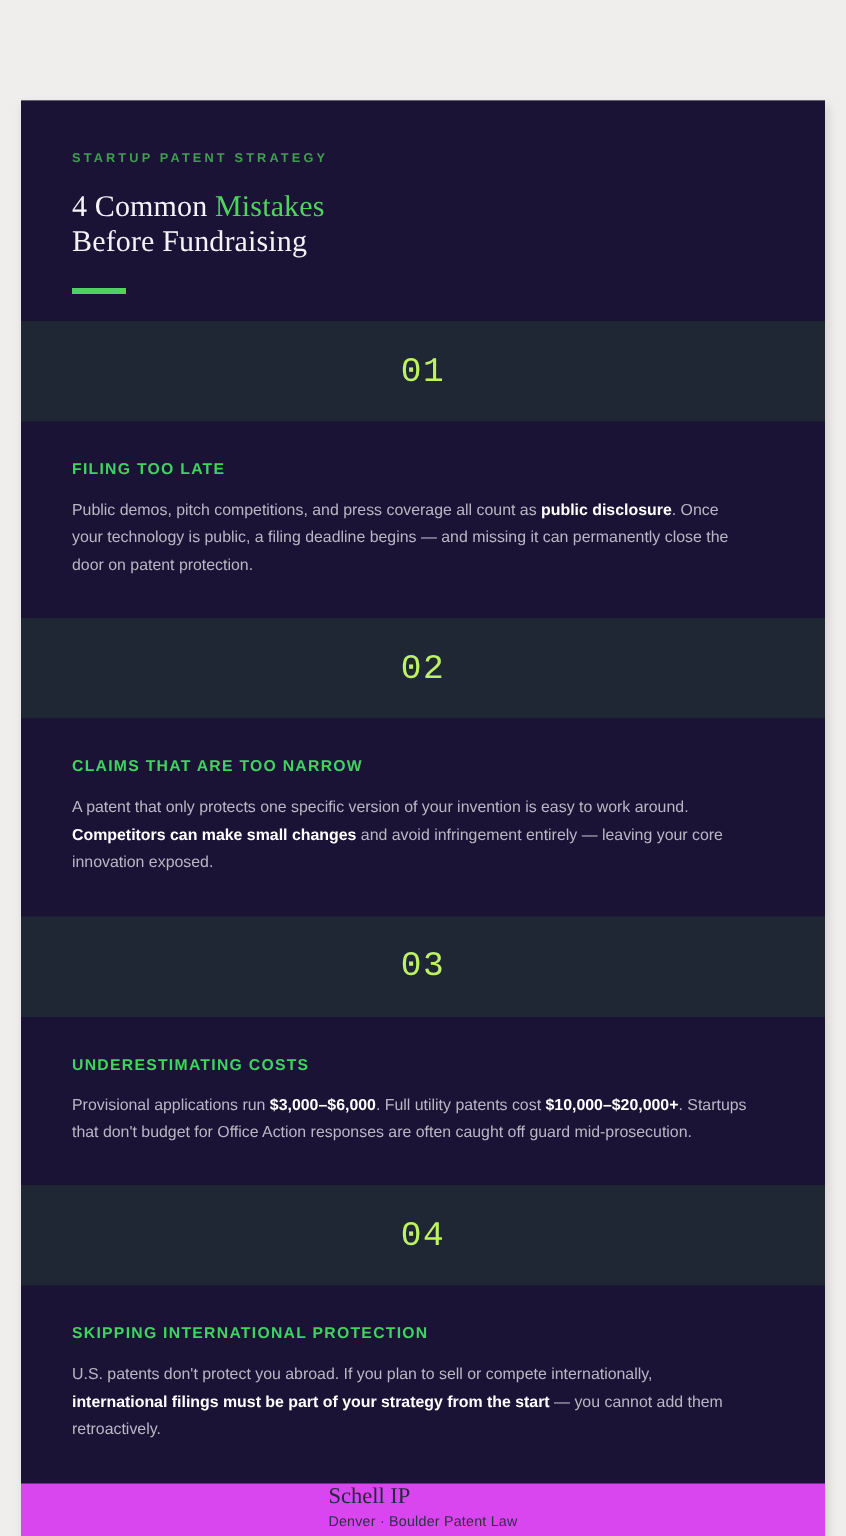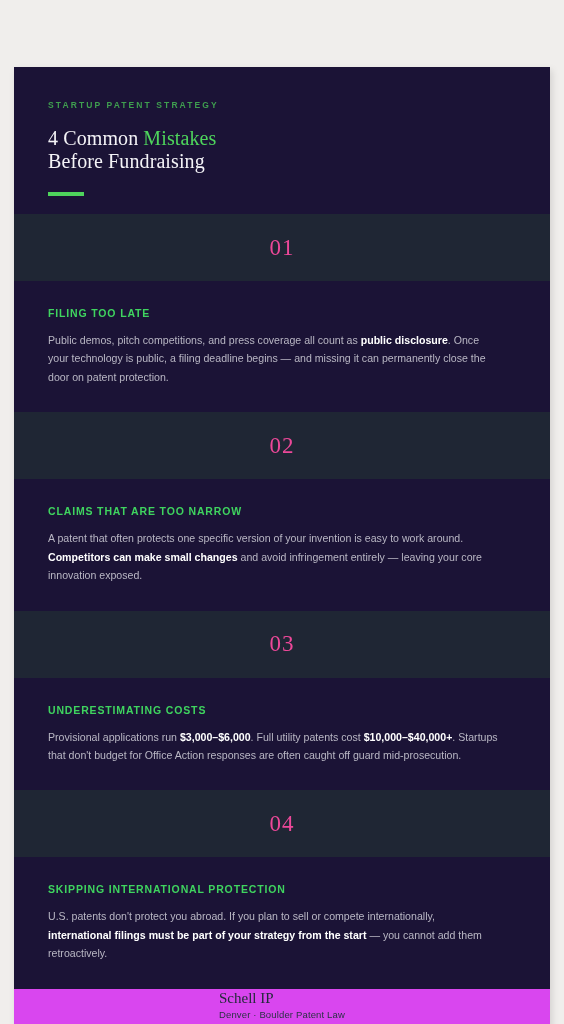--- a/index.html
+++ b/index.html
@@ -67,23 +67,23 @@
   
   .numband {
     background: #1f2634;
     height: 67px;
     display: flex;
     align-items: center;
     justify-content: center;
   }
 
   .numband .num {
-    font-family: Liberation Serif, serif;
+    font-family: Liberation Mono, monospace;
     font-size: 23px;
-    color: #ec4899;
+    color: #bef264;
     letter-spacing: 1px;
   }
 
   
   .body {
     background: #1b1336;
     padding: 26px 50px 26px 34px;
   }
 
   .body-heading {
@@ -155,28 +155,28 @@
         </div>
         <div class="body">
           <div class="body-heading">FILING TOO LATE</div>
           <div class="body-text"><span>Public demos, pitch competitions, and press coverage all count as </span><b>public disclosure</b><span>. Once your technology is public, a filing deadline begins — and missing it can permanently close the door on patent protection.</span></div>
         </div>
         <div class="numband">
           <div class="num">02</div>
         </div>
         <div class="body">
           <div class="body-heading">CLAIMS THAT ARE TOO NARROW</div>
-          <div class="body-text"><span>A patent that often protects one specific version of your invention is easy to work around. </span><b>Competitors can make small changes</b><span> and avoid infringement entirely — leaving your core innovation exposed.</span></div>
+          <div class="body-text"><span>A patent that only protects one specific version of your invention is easy to work around. </span><b>Competitors can make small changes</b><span> and avoid infringement entirely — leaving your core innovation exposed.</span></div>
         </div>
         <div class="numband">
           <div class="num">03</div>
         </div>
         <div class="body">
           <div class="body-heading">UNDERESTIMATING COSTS</div>
-          <div class="body-text"><span>Provisional applications run </span><b>$3,000–$6,000</b><span>. Full utility patents cost </span><b>$10,000–$40,000+</b><span>. Startups that don't budget for Office Action responses are often caught off guard mid-prosecution.</span></div>
+          <div class="body-text"><span>Provisional applications run </span><b>$3,000–$6,000</b><span>. Full utility patents cost </span><b>$10,000–$20,000+</b><span>. Startups that don't budget for Office Action responses are often caught off guard mid-prosecution.</span></div>
         </div>
         <div class="numband">
           <div class="num">04</div>
         </div>
         <div class="body">
           <div class="body-heading">SKIPPING INTERNATIONAL PROTECTION</div>
           <div class="body-text"><span>U.S. patents don't protect you abroad. If you plan to sell or compete internationally, </span><b>international filings must be part of your strategy from the start</b><span> — you cannot add them retroactively.</span></div>
         </div>
       </div>
 

